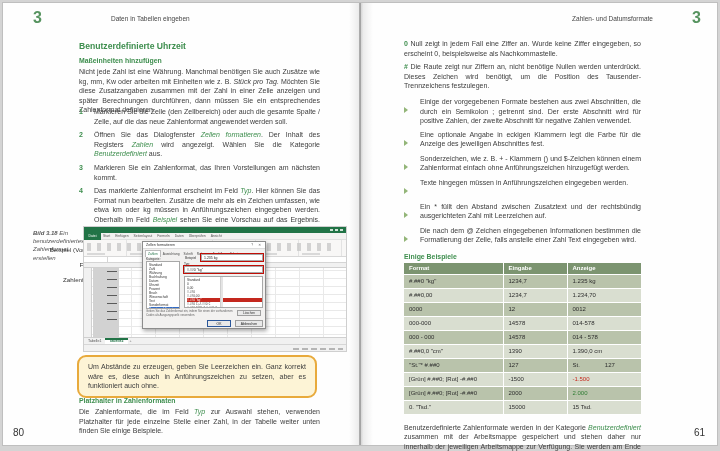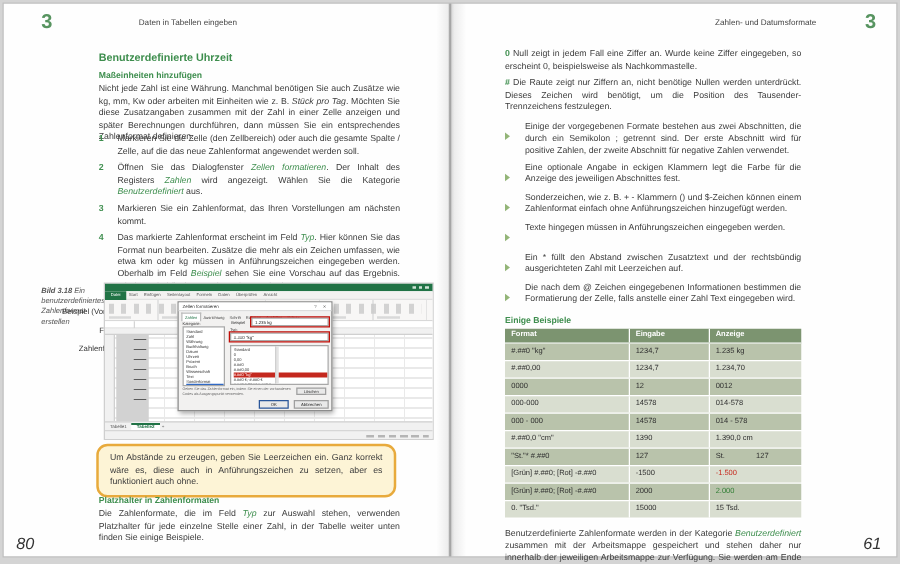--- a/index.html
+++ b/index.html
@@ -28,21 +28,21 @@
   .seg-bi{font-style:italic;font-weight:bold;}
   .seg-gb{color:var(--green);font-weight:bold;}
   .steps .step{display:flex;margin-bottom:4px;}
   .step-num{width:15px;flex:none;font-size:7px;font-weight:bold;color:var(--green);line-height:9.6px;}
   .step-txt{flex:1;}
   .caption{font-size:6px;line-height:8.2px;color:#555;}
   .callout-label{font-size:6.2px;color:#333;text-align:right;}
   .call-line{position:absolute;height:1.4px;background:#b01609;}
   .call-tip{position:absolute;width:0;height:0;border-top:2.5px solid transparent;border-bottom:2.5px solid transparent;border-left:4px solid #b01609;}
   .tipbox{border:2px solid #e8aa3c;background:#fdf4d6;border-radius:9px;padding:5px 9px;}
-  .pagenum{font-size:13px;color:#333;font-style:italic;}
+  .pagenum{font-size:10px;color:#333;}
   
   .def{display:block;margin-bottom:4px;}
   .bullets .b{display:flex;margin-bottom:4px;}
   .b-marker{width:16px;flex:none;padding-top:2px;}
   .tri{display:inline-block;width:0;height:0;border-top:3px solid transparent;border-bottom:3px solid transparent;border-left:4.5px solid #93b578;}
   .b-txt{flex:1;}
   
   .xtable{width:237px;font-size:6px;color:#2e2e2e;}
   .xtable .tr{display:flex;height:14px;border-bottom:1px solid #fff;}
   .xtable .th{height:12px;background:#7c9470;color:#fff;font-weight:bold;}

